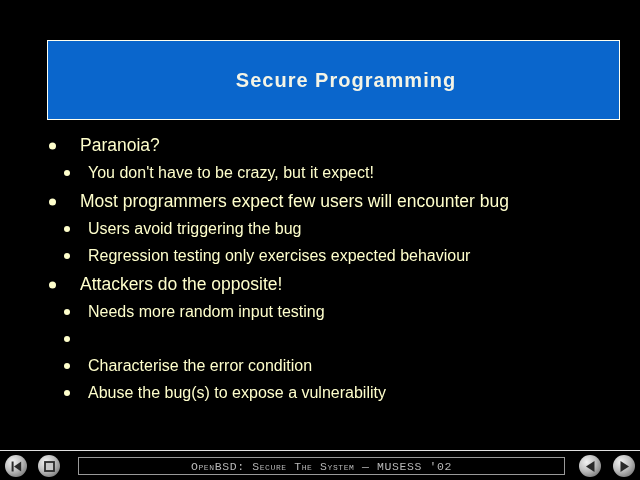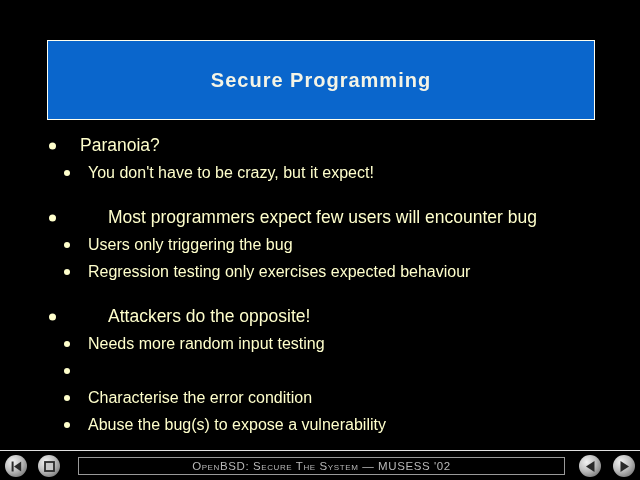--- a/index.html
+++ b/index.html
@@ -8,31 +8,31 @@
     background:var(--background,#000);
     position:relative;overflow:hidden;
     font-family:"Liberation Sans",sans-serif;
   }
 
   
   .title-box{
     position:absolute;left:47px;top:40px;width:546px;height:78px;
     background:var(--title-bg,#0a66cc);
     border:1px solid var(--title-border,#fffff0);
-    display:flex;align-items:center;justify-content:center;
+    display:flex;align-items:center;justify-content:center;padding-left:25px;
   }
   .title-box .title{
     color:var(--title-text,#f4f4e6);
     font-size:20px;font-weight:700;letter-spacing:1px;
   }
 
   
   .bullets{position:absolute;left:0;top:132px;right:0;text-align:right;}
   .item{position:relative;height:27px;display:flex;align-items:center;color:var(--body-text,#ffffcc);}
-  .item.group-start{margin-top:18px;padding-left:28px;}
+  .item.group-start{margin-top:2px;}
   .item .dot{position:absolute;top:50%;transform:translateY(-50%);border-radius:50%;background:var(--body-text,#ffffcc);}
   .item.l1 .dot{left:49px;width:7px;height:7px;}
   .item.l2 .dot{left:64px;width:6px;height:6px;}
   .item.l1 .text{margin-left:80px;font-size:17.5px;}
   .item.l2 .text{margin-left:88px;font-size:16px;}
 
   
   .divider{position:absolute;left:0;top:450px;width:640px;height:1px;background:var(--divider,#e0e0e0);}
   .ctl-btn{
     position:absolute;top:455px;width:22px;height:22px;border-radius:50%;
@@ -47,21 +47,21 @@
   #btn-next{left:613px;}
 
   .status-box{
     position:absolute;left:78px;top:457px;width:485px;height:16px;
     border:1px solid var(--status-border,#999);
     background:#000;
     display:flex;align-items:center;justify-content:center;
   }
   .status-box .status-text{
     color:var(--status-text,#b8b8b8);
-    font-family:Liberation Sans, sans-serif;
+    font-family:Liberation Mono, monospace;
     font-variant:small-caps;
     font-size:11.5px;letter-spacing:0.6px;white-space:nowrap;
   }
 </style>
 </head>
 <body>
 
 <div class="title-box">
   <span class="title">Secure Programming</span>
 </div>
@@ -74,21 +74,21 @@
     <div class="item l2">
       <span class="dot"></span>
       <span class="text">You don't have to be crazy, but it expect!</span>
     </div>
     <div class="item l1 group-start">
       <span class="dot"></span>
       <span class="text">Most programmers expect few users will encounter bug</span>
     </div>
     <div class="item l2">
       <span class="dot"></span>
-      <span class="text">Users only triggering the bug</span>
+      <span class="text">Users avoid triggering the bug</span>
     </div>
     <div class="item l2">
       <span class="dot"></span>
       <span class="text">Regression testing only exercises expected behaviour</span>
     </div>
     <div class="item l1 group-start">
       <span class="dot"></span>
       <span class="text">Attackers do the opposite!</span>
     </div>
     <div class="item l2">

